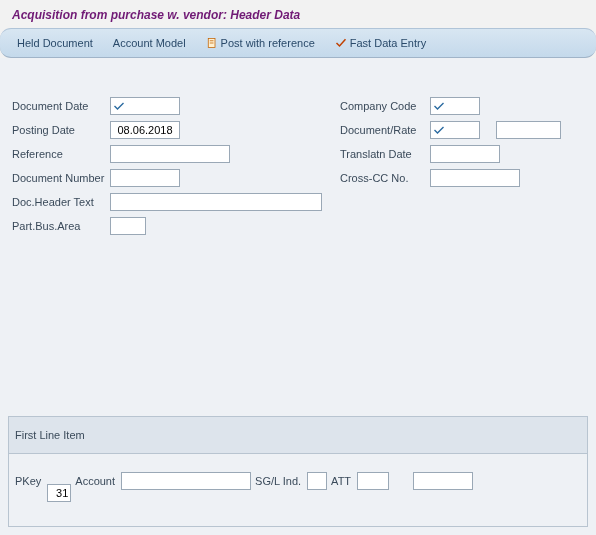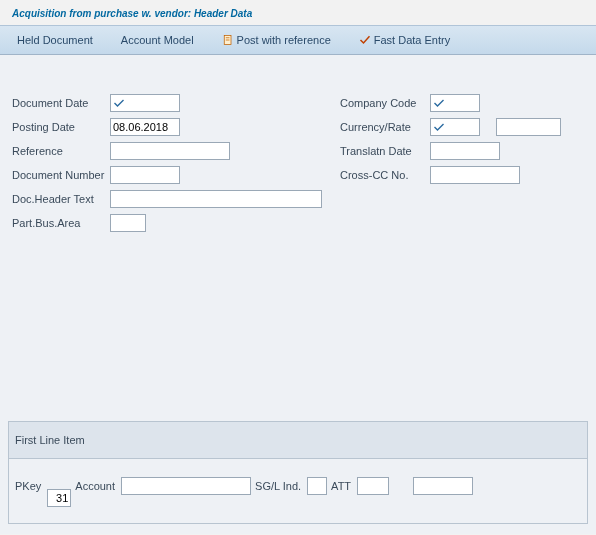--- a/index.html
+++ b/index.html
@@ -7,33 +7,34 @@
       font-family: Arial, Helvetica, sans-serif;
       font-size: 11px;
       background: #f2f2f2;
       width: 596px;
       height: 535px;
       overflow: hidden;
     }
     .titlebar {
       background: #f2f2f2;
       padding: 8px 12px 6px 12px;
-      font-size: 10px;
+      font-size: 12px;
       font-weight: bold;
       font-style: italic;
-      color: #0369a1;
+      color: #701a75;
     }
     .toolbar {
       background: linear-gradient(to bottom, #d8e6f2, #c4d9eb);
       border-top: 1px solid #b0c4d8;
       border-bottom: 1px solid #a0b4c8;
       padding: 4px 8px;
       display: flex;
       align-items: center;
-      gap: 10px;
+      gap: 2px;
+      border-radius: 11px;
     }
     .toolbar-item {
       padding: 3px 8px;
       color: #2a4a6a;
       cursor: pointer;
       display: flex;
       align-items: center;
       gap: 3px;
       border: 1px solid transparent;
       border-radius: 2px;
@@ -71,21 +72,21 @@
     }
     .label-narrow { width: 40px; }
     input.field {
       height: 18px;
       border: 1px solid #9aa8b6;
       background: #fff;
       padding: 1px 2px;
       font-size: 11px;
       font-family: inherit;
     }
-    .w-date { width: 70px; }
+    .w-date { width: 70px; text-align: center; }
     .w-type { width: 24px; text-align: center; }
     .w-period { width: 20px; }
     .w-ref { width: 120px; }
     .w-head { width: 212px; }
     .w-busarea { width: 36px; }
     .w-cc { width: 50px; }
     .w-curr { width: 50px; }
     .w-rate { width: 65px; }
     .w-trdate { width: 70px; }
     .w-crosscc { width: 90px; }
@@ -112,21 +113,21 @@
       background: #dde4ec;
       border: 1px solid #b8c4d0;
       border-bottom: none;
       padding: 12px 6px;
       color: #3a4a5a;
       font-size: 11px;
     }
     .section-body {
       border: 1px solid #b8c4d0;
       background: #eef1f5;
-      padding: 6px 6px 16px 6px;
+      padding: 6px 6px 24px 6px;
       display: flex;
       align-items: center;
       gap: 4px;
     }
     .section-body .plabel {
       color: #3a4a5a;
       font-size: 11px;
       margin-right: 2px;
     }
     .w-pkey { width: 24px; text-align: right; padding-right:2px;margin-top:24px;}
@@ -207,21 +208,21 @@
       <div class="row">
         <span class="label" style="width:90px">Company Code</span>
         <input class="field w-cc" value="" style="">
         <span class="check-icon cc">
           <svg viewBox="0 0 16 16">
               <path d="M2 8 L6 12 L14 4" stroke="#2a6aa0" stroke-width="1.8" fill="none"></path>
             </svg>
         </span>
       </div>
       <div class="row">
-        <span class="label" style="width:90px">Currency/Rate</span>
+        <span class="label" style="width:90px">Document/Rate</span>
         <input class="field w-curr" value="" style="">
         <span class="check-icon curr">
           <svg viewBox="0 0 16 16">
               <path d="M2 8 L6 12 L14 4" stroke="#2a6aa0" stroke-width="1.8" fill="none"></path>
             </svg>
         </span>
         <input class="field w-rate" style="margin-left: 2px;" value="">
       </div>
       <div class="row">
         <span class="label" style="width:90px">Translatn Date</span>

